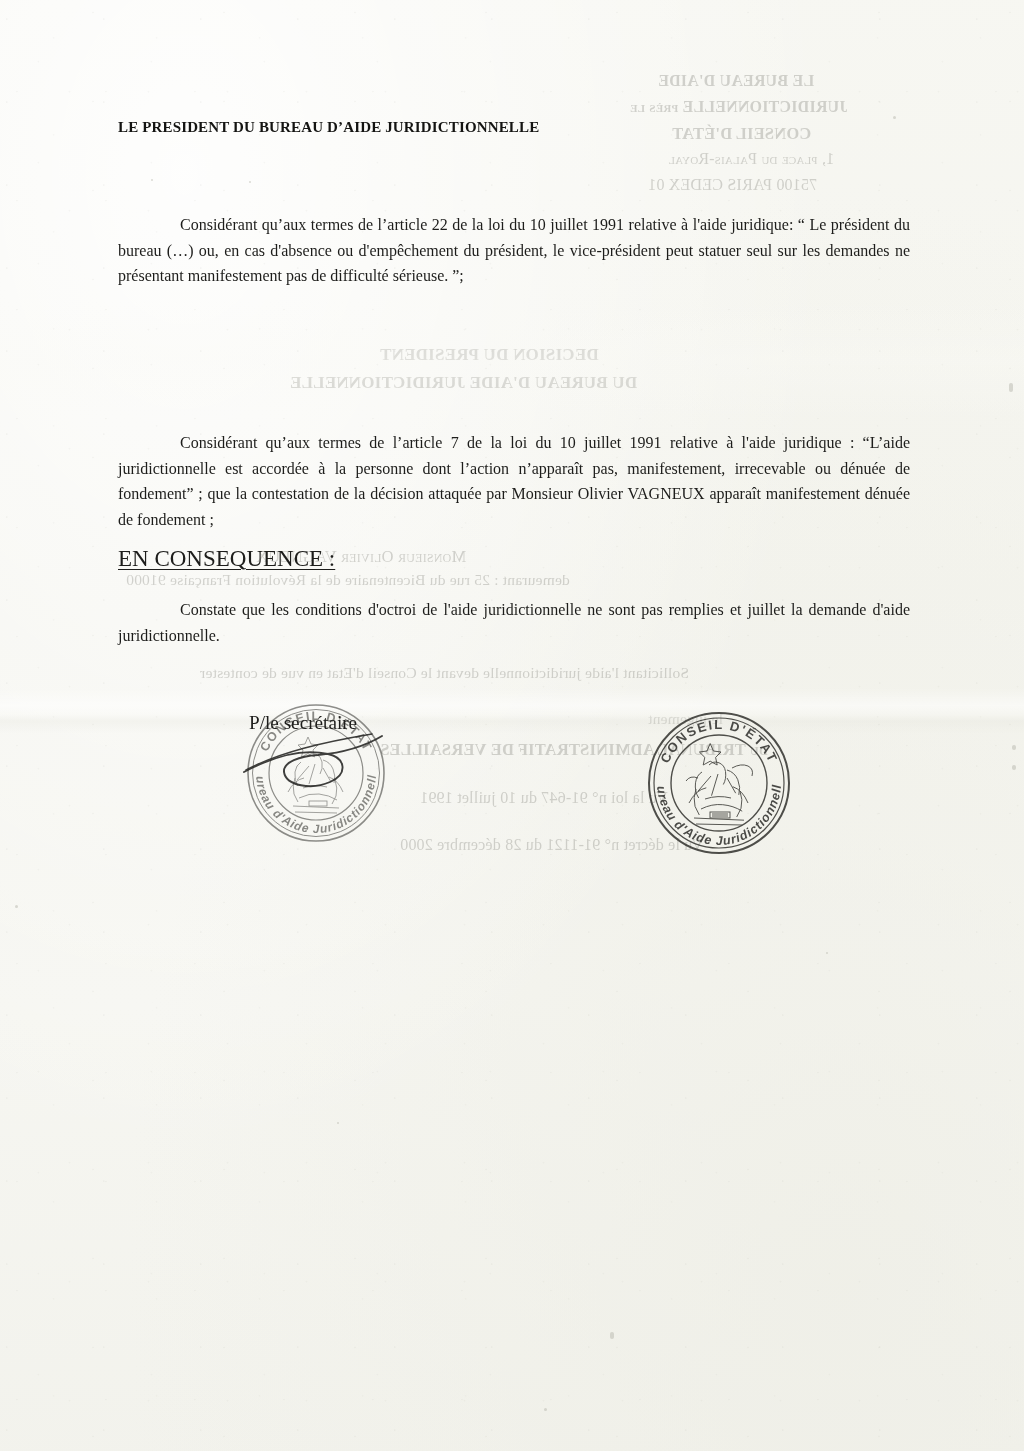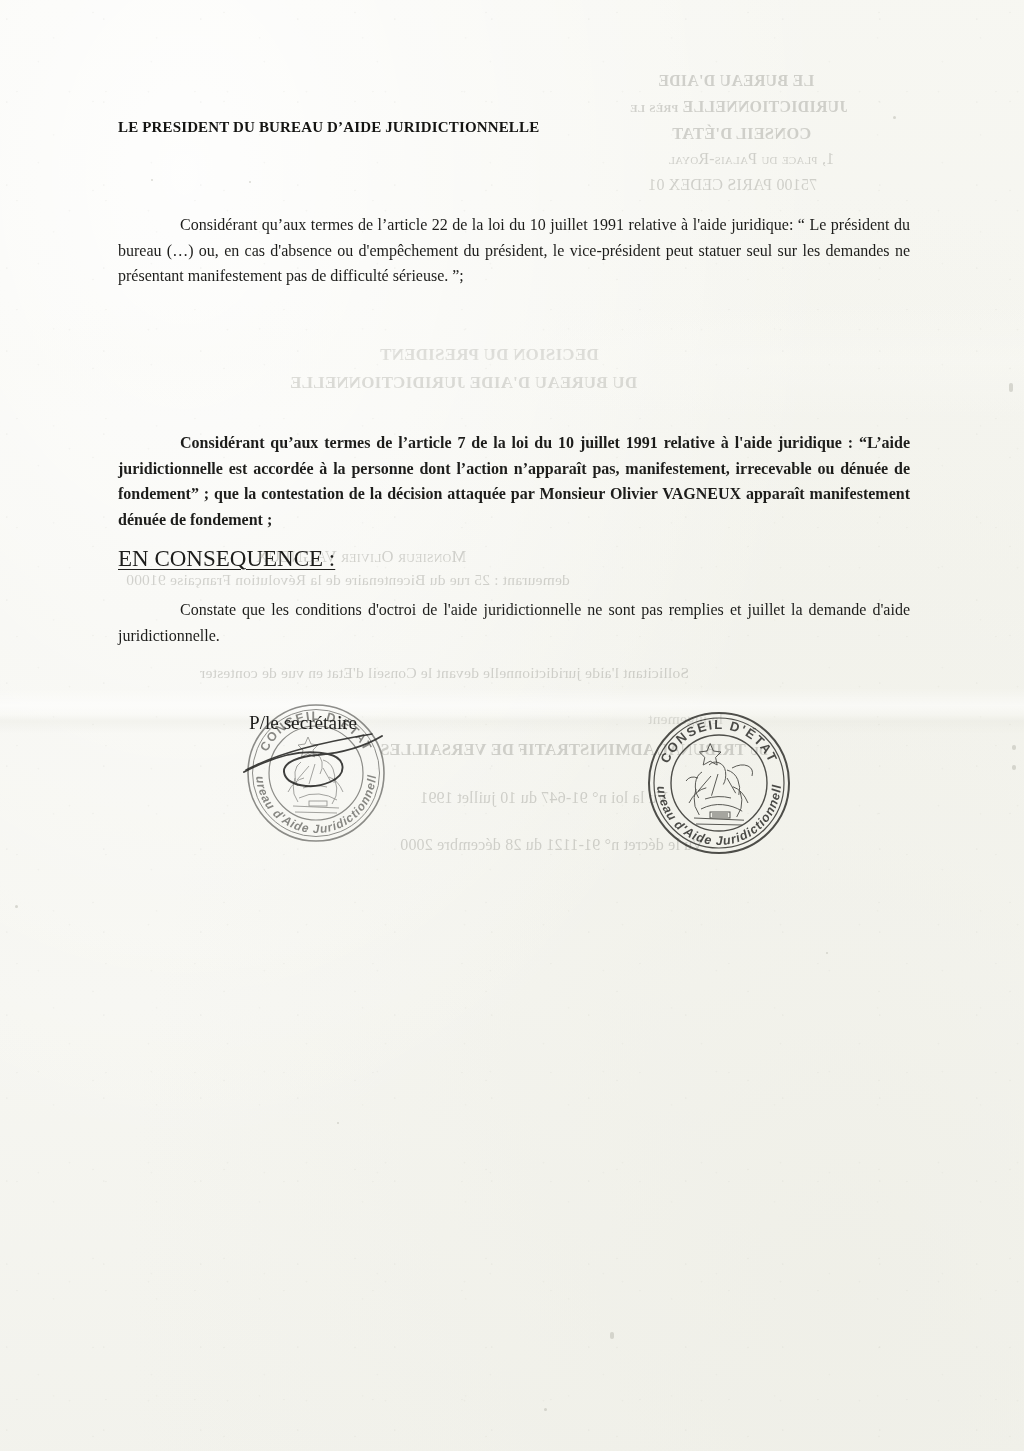--- a/index.html
+++ b/index.html
@@ -194,21 +194,21 @@
 
   <div class="scanband2"></div>
 
   <div class="doc-title">LE PRESIDENT DU BUREAU D’AIDE JURIDICTIONNELLE</div>
 
   <div class="body-block" style="top:212px;">
     <p>Considérant qu’aux termes de l’article 22 de la loi du 10 juillet 1991 relative à l'aide juridique: “ Le président du bureau (…) ou, en cas d'absence ou d'empêchement du président, le vice-président peut statuer seul sur les demandes ne présentant manifestement pas de difficulté sérieuse. ”;</p>
   </div>
 
 
-  <div class="body-block" style="top:430px;font-weight:bold;">
+  <div class="body-block" style="top:430px;">
     <p>Considérant qu’aux termes de l’article 7 de la loi du 10 juillet 1991 relative à l'aide juridique : “L’aide juridictionnelle est accordée à la personne dont l’action n’apparaît pas, manifestement, irrecevable ou dénuée de fondement” ; que la contestation de la décision attaquée par Monsieur Olivier VAGNEUX apparaît manifestement dénuée de fondement ;</p>
   </div>
 
   <div class="consequence">EN CONSEQUENCE :</div>
 
   <div class="body-block" style="top:597px;">
     <p>Constate que les conditions d'octroi de l'aide juridictionnelle ne sont pas remplies et juillet la demande d'aide juridictionnelle.</p>
   </div>
 
   <div class="scanband"></div>

